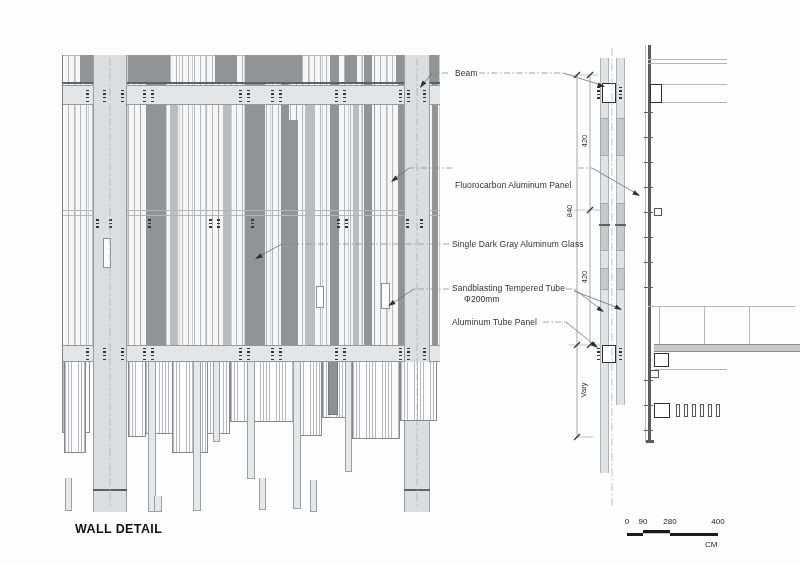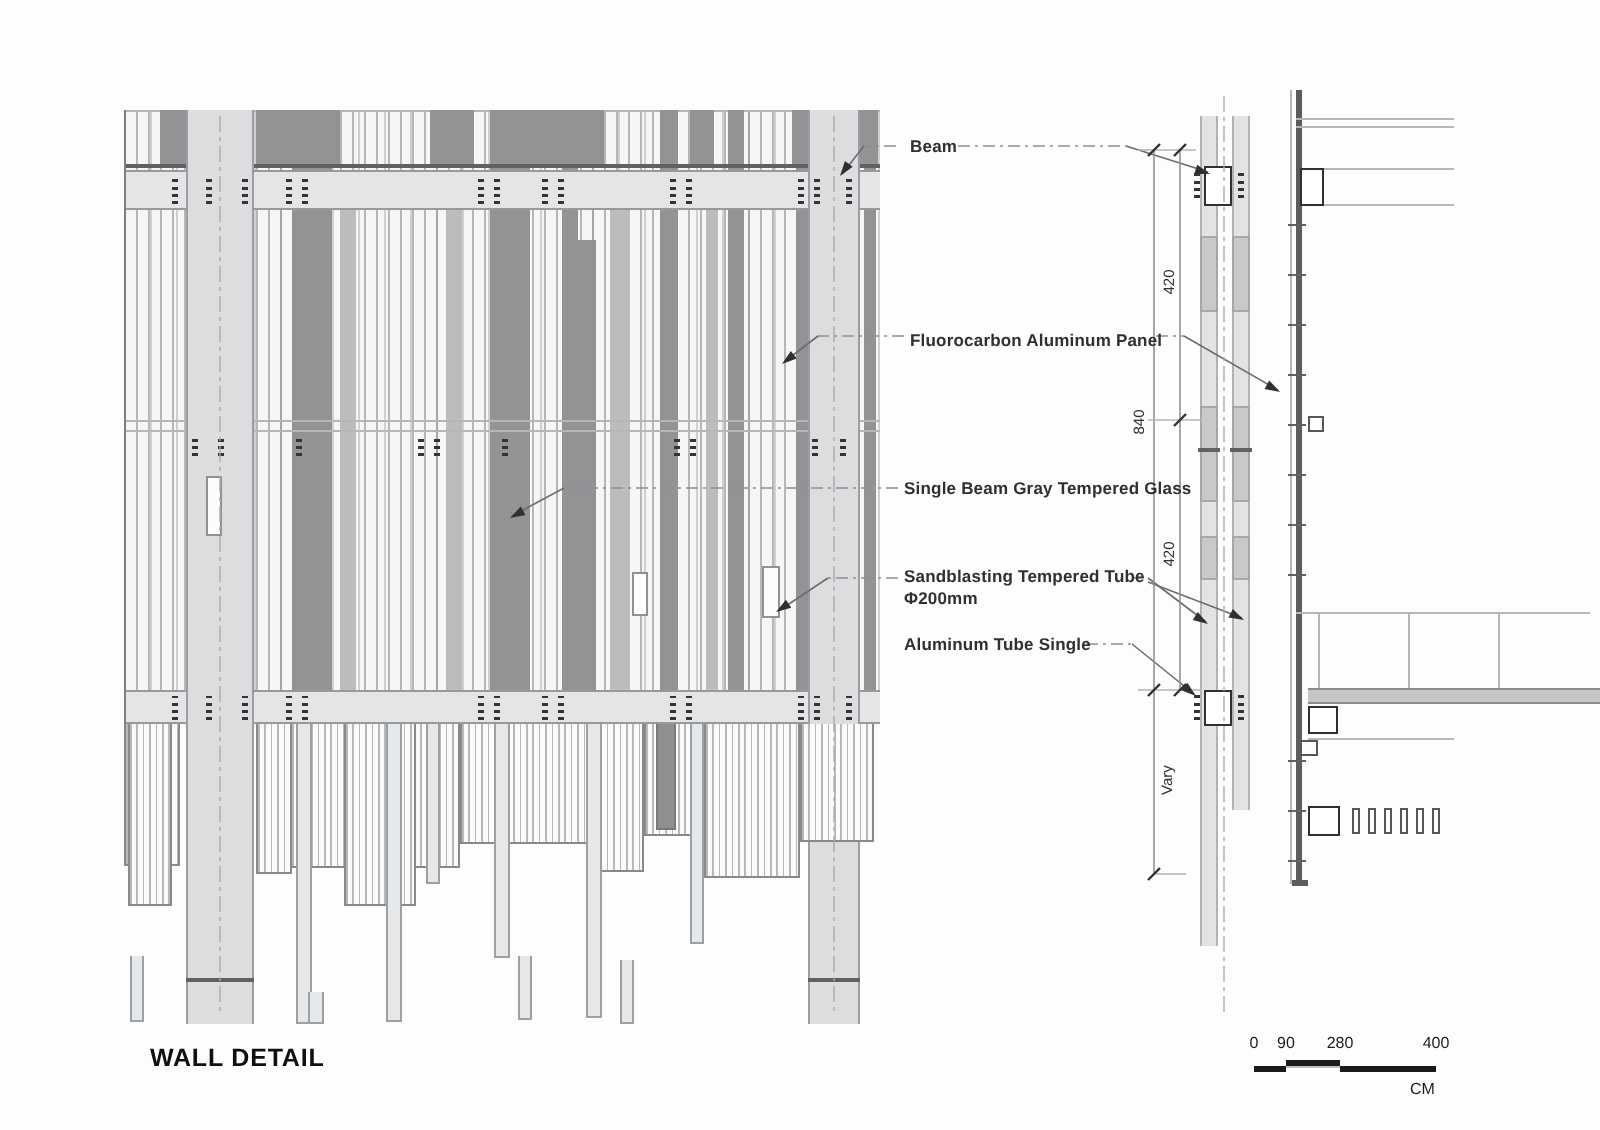--- a/index.html
+++ b/index.html
@@ -31,21 +31,21 @@
   .rect-outline{background:#fdfdfd;border:1px solid #55575a;box-sizing:border-box;}
   .slab{background:#c6c7c9;border-top:1px solid #8b8d8f;border-bottom:1px solid #8b8d8f;box-sizing:border-box;}
   svg.overlay{position:absolute;left:0;top:0;pointer-events:none;}
   line.leader{stroke:#8d8f92;stroke-width:.8;stroke-dasharray:6 2.5 1.5 2.5;}
   line.thin{stroke:#6a6c6e;stroke-width:.8;}
   line.dim{stroke:#909294;stroke-width:.8;}
   line.ext{stroke:#b2b4b6;stroke-width:.8;}
   line.tick{stroke:#2e3032;stroke-width:1.2;}
   line.cl{stroke:#a8aaac;stroke-width:.7;stroke-dasharray:8 2.5 2 2.5;}
   polygon.arr{fill:#2e3032;}
-  .lbl{position:absolute;font-size:8.5px;line-height:1.2;color:#2e3032;letter-spacing:.1px;white-space:nowrap;font-weight:bold;}
+  .lbl{position:absolute;font-size:8.5px;line-height:1.2;color:#2e3032;letter-spacing:.1px;white-space:nowrap;}
   .dim-txt{position:absolute;width:26px;height:10px;font-size:7.5px;color:#2e3032;text-align:center;
            transform:rotate(-90deg);}
   .title{position:absolute;left:75px;top:522px;font-size:12.5px;font-weight:bold;color:#101010;letter-spacing:.4px;}
   .sb-num{position:absolute;font-size:8px;color:#1c1c1c;transform:translateX(-50%);top:517px;}
   .sb-seg{position:absolute;background:#1a1a1a;}
   .sb-base{position:absolute;background:#bdbfc1;}
   .sb-unit{position:absolute;font-size:8px;color:#1c1c1c;left:705px;top:540px;}
 </style>
 </head>
 <body>
@@ -237,25 +237,25 @@
       <polygon points="0,0 -7.5,2.4 -7.5,-2.4" transform="translate(391,182) rotate(142)" class="arr"></polygon>
       <polygon points="0,0 -7.5,2.4 -7.5,-2.4" transform="translate(640,196) rotate(29)" class="arr"></polygon>
       <polygon points="0,0 -7.5,2.4 -7.5,-2.4" transform="translate(255,259) rotate(151)" class="arr"></polygon>
       <polygon points="0,0 -7.5,2.4 -7.5,-2.4" transform="translate(388,306) rotate(147)" class="arr"></polygon>
       <polygon points="0,0 -7.5,2.4 -7.5,-2.4" transform="translate(604,312) rotate(32)" class="arr"></polygon>
       <polygon points="0,0 -7.5,2.4 -7.5,-2.4" transform="translate(622,310) rotate(27)" class="arr"></polygon>
       <polygon points="0,0 -7.5,2.4 -7.5,-2.4" transform="translate(598,348) rotate(39)" class="arr"></polygon>
     </svg>
 
   <div class="lbl" style="left:455px;top:68px">Beam</div>
-  <div class="lbl" style="left:455px;top:165px">Fluorocarbon Aluminum Panel</div>
-  <div class="lbl" style="left:452px;top:239px">Single Beam Gray Tempered Glass</div>
+  <div class="lbl" style="left:455px;top:180px">Fluorocarbon Aluminum Panel</div>
+  <div class="lbl" style="left:452px;top:239px">Single Dark Gray Aluminum Glass</div>
   <div class="lbl" style="left:452px;top:283px">Sandblasting Tempered Tube</div>
-  <div class="lbl" style="left:452px;top:294px">Φ200mm</div>
-  <div class="lbl" style="left:452px;top:317px">Aluminum Tube Single</div>
+  <div class="lbl" style="left:464px;top:294px">Φ200mm</div>
+  <div class="lbl" style="left:452px;top:317px">Aluminum Tube Panel</div>
 
   <div class="dim-txt" style="left:572px;top:136px">420</div>
   <div class="dim-txt" style="left:557px;top:206px">840</div>
   <div class="dim-txt" style="left:572px;top:272px">420</div>
   <div class="dim-txt" style="left:571px;top:385px">Vary</div>
 
   <div class="title">WALL DETAIL</div>
 
   <div>
     <div class="sb-num" style="left:627px">0</div>

